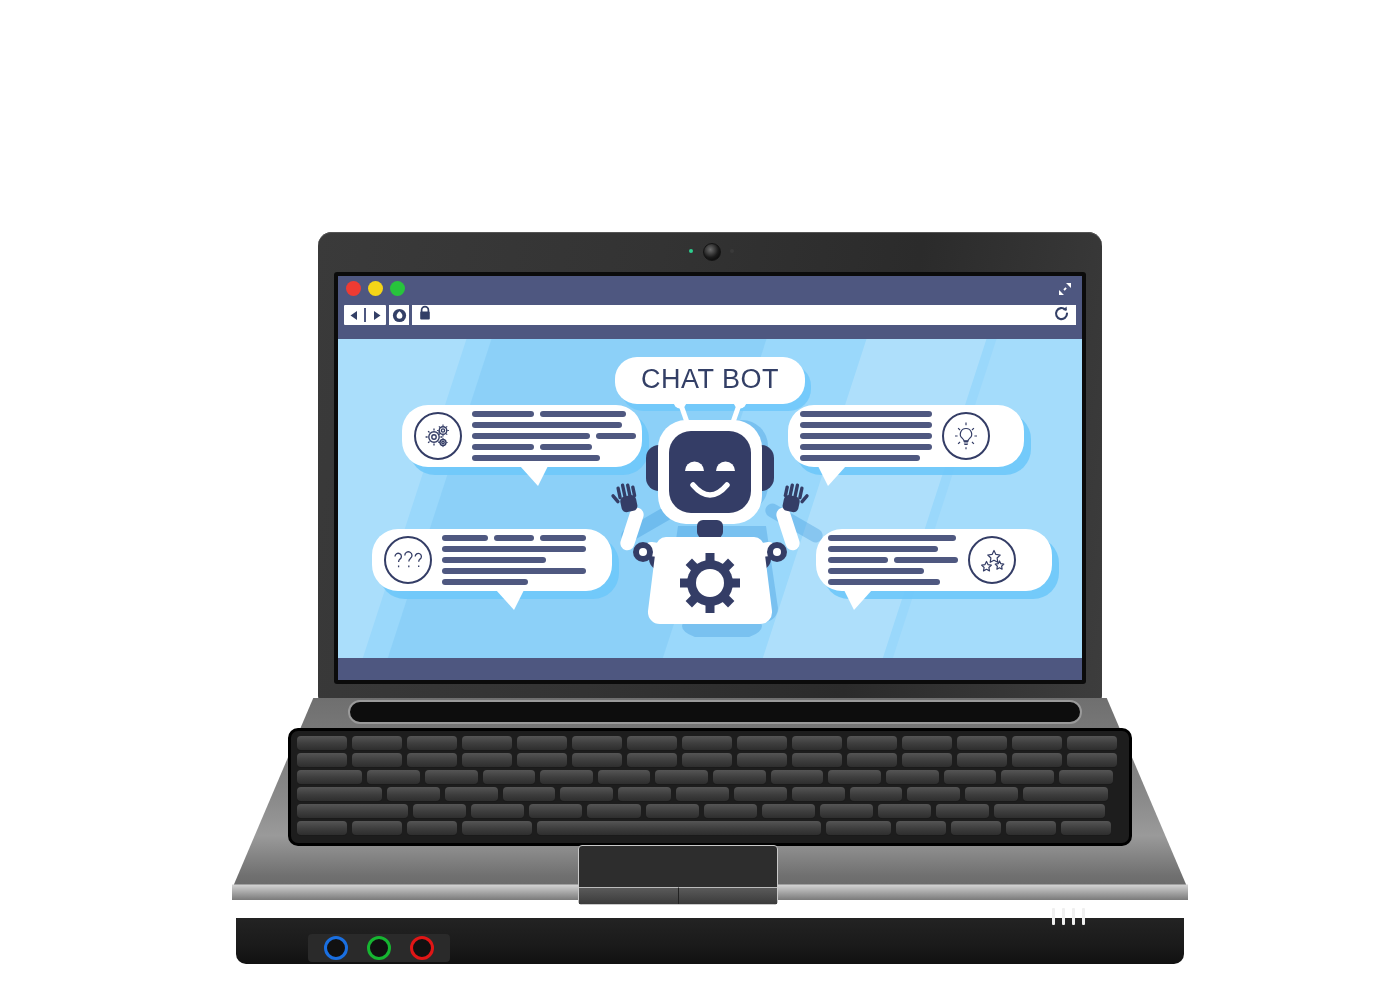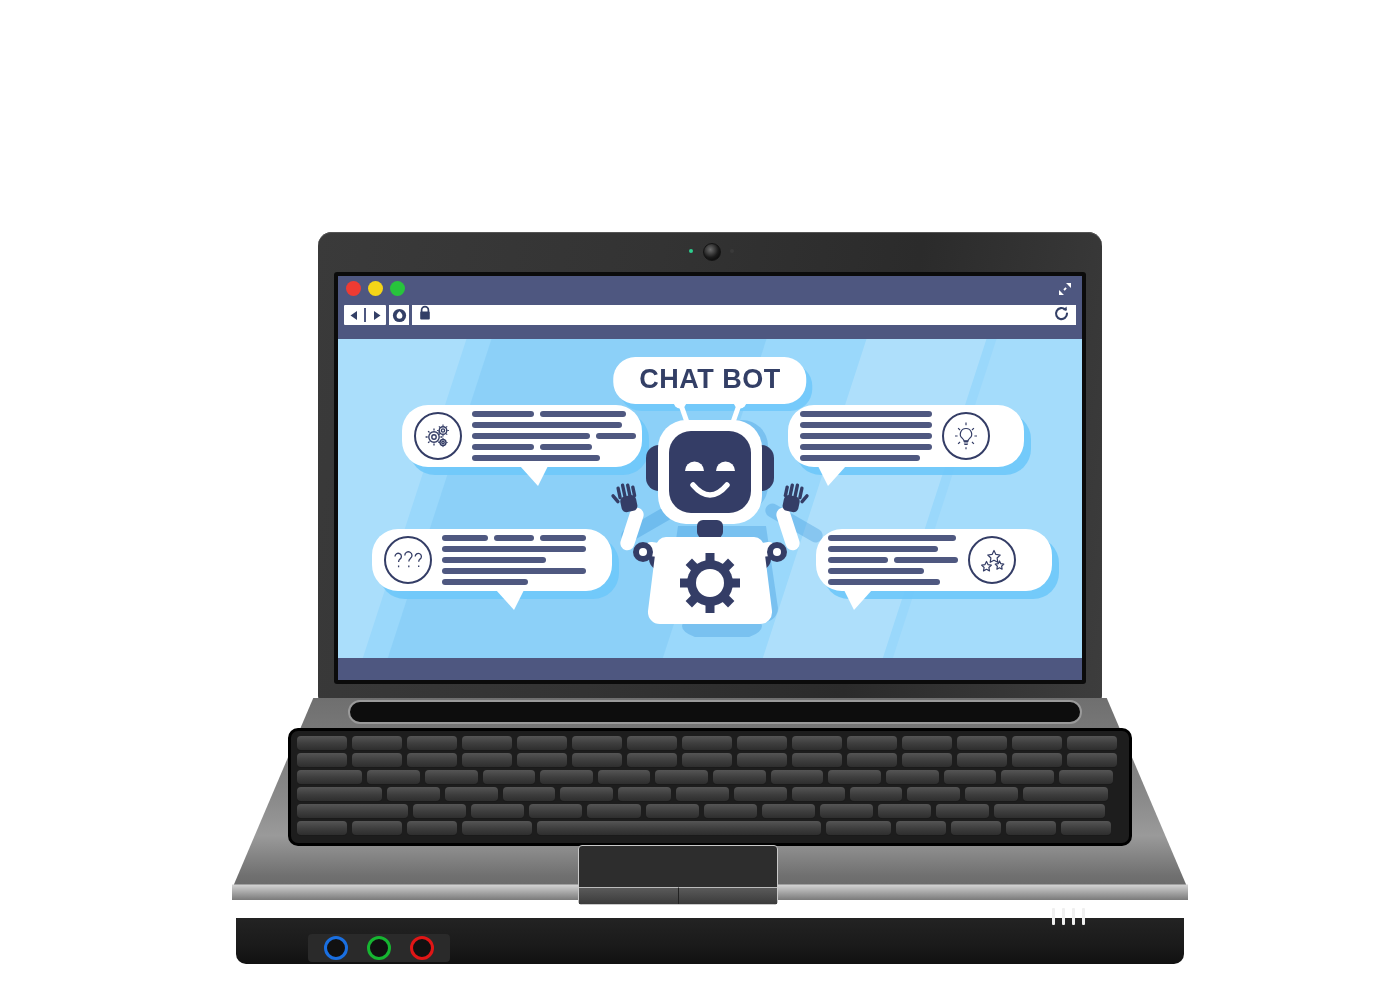--- a/index.html
+++ b/index.html
@@ -57,21 +57,21 @@
   .glare-b{left:95px;width:275px;background:rgba(70,170,240,0.17);}
   .glare-c{left:470px;width:120px;background:rgba(255,255,255,0.20);}
   .glare-d{left:600px;width:250px;background:rgba(255,255,255,0.10);}
 
   .footerbar{position:absolute;left:0;bottom:0;width:100%;height:22px;background:#4e5780;}
 
   
   .title-pill{
     position:absolute;left:50%;transform:translateX(-50%);top:18px;
     background:#ffffff;border-radius:22px;padding:7px 26px 9px;
-    color:#333f66;font-size:27px;font-weight:bold;letter-spacing:.5px;
+    color:#333f66;font-size:27px;font-weight:normal;letter-spacing:.5px;
     box-shadow:6px 7px 0 rgba(110,200,250,.85);
     font-family:"Liberation Sans",sans-serif;white-space:nowrap;
   }
 
   
   .bubble{position:absolute;background:#fff;border-radius:26px;display:flex;align-items:center;
           box-shadow:7px 8px 0 rgba(110,200,250,.9);}
   .bubble .tail{position:absolute;width:0;height:0;}
   .ic{flex:0 0 auto;border:2.5px solid #343d66;border-radius:50%;display:flex;align-items:center;justify-content:center;background:#fff;}
   .lines{display:flex;flex-direction:column;gap:4.5px;}

